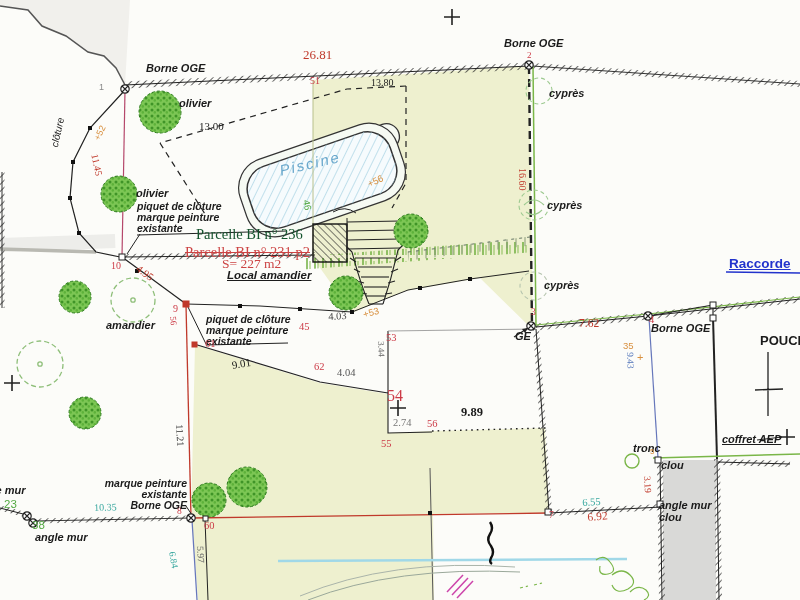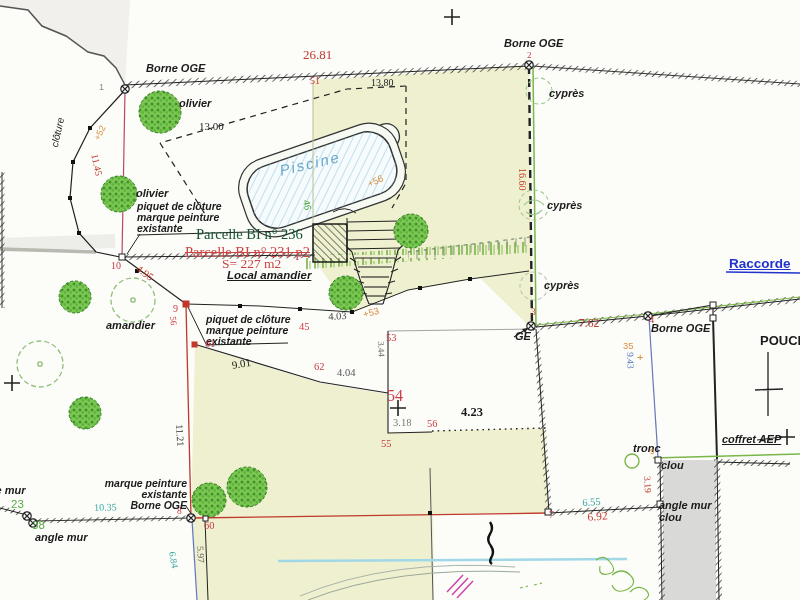--- a/index.html
+++ b/index.html
@@ -314,23 +314,23 @@
       <div class="lbl it b" style="left: 106px; top: 320px; font-size: 11px; text-align: center;">amandier</div>
       <div class="lbl serif" style="left: 231px; top: 360px; font-size: 11px; transform: rotate(-9deg);">9.01</div>
       <div class="lbl serif" style="left: 314px; top: 361px; font-size: 10.5px; color: rgb(204, 59, 71);">62</div>
       <div class="lbl serif" style="left: 337px; top: 367px; font-size: 10.5px; color: rgb(85, 85, 85);">4.04</div>
       <div class="lbl serif" style="left: 328px; top: 311px; font-size: 10.5px; color: rgb(68, 68, 68); transform: rotate(-3deg);">4.03</div>
       <div class="lbl" style="left: 362px; top: 310px; font-size: 9.5px; color: rgb(216, 144, 64); transform: rotate(-15deg);">+53</div>
       <div class="lbl serif" style="left: 299px; top: 321px; font-size: 10.5px; color: rgb(204, 59, 71);">45</div>
       <div class="lbl serif" style="left: 386px; top: 332px; font-size: 10.5px; color: rgb(204, 59, 71);">53</div>
       <div class="lbl serif" style="left: 385px; top: 341px; font-size: 9px; color: rgb(102, 102, 102); transform: rotate(88deg);">3.44</div>
       <div class="lbl serif" style="left: 387px; top: 388px; font-size: 16px; color: rgb(204, 59, 71);">54</div>
-      <div class="lbl serif" style="left: 393px; top: 417px; font-size: 10.5px; color: rgb(119, 119, 119);">3.18</div>
+      <div class="lbl serif" style="left: 393px; top: 417px; font-size: 10.5px; color: rgb(119, 119, 119);">2.74</div>
       <div class="lbl serif" style="left: 427px; top: 418px; font-size: 10.5px; color: rgb(204, 59, 71);">56</div>
-      <div class="lbl b serif" style="left: 461px; top: 406px; font-size: 12.5px;">4.23</div>
+      <div class="lbl b serif" style="left: 461px; top: 406px; font-size: 12.5px;">9.89</div>
       <div class="lbl serif" style="left: 381px; top: 438px; font-size: 10.5px; color: rgb(204, 59, 71);">55</div>
       <div class="lbl serif" style="left: 184px; top: 424px; font-size: 10px; color: rgb(51, 51, 51); transform: rotate(87deg);">11.21</div>
       <div class="lbl serif" style="left: 531px; top: 308px; font-size: 9.5px; color: rgb(204, 59, 71);">3</div>
       <div class="lbl it b" style="left: 515px; top: 331px; font-size: 11px;">GE</div>
       <div class="lbl serif" style="left: 579px; top: 317px; font-size: 11.5px; color: rgb(192, 57, 43);">7.62</div>
       <div class="lbl serif" style="left: 649px; top: 314px; font-size: 10.5px; color: rgb(204, 59, 71);">4</div>
       <div class="lbl it b" style="left: 651px; top: 323px; font-size: 11px;">Borne OGE</div>
       <div class="lbl" style="left: 623px; top: 341px; font-size: 9.5px; color: rgb(216, 144, 64);">35</div>
       <div class="lbl" style="left: 637px; top: 352px; font-size: 11px; color: rgb(216, 144, 64);">+</div>
       <div class="lbl serif" style="left: 634px; top: 352px; font-size: 9.5px; color: rgb(85, 119, 187); transform: rotate(88deg);">9.43</div>
@@ -347,21 +347,21 @@
       <div class="lbl serif" style="left: 587px; top: 511px; font-size: 11.5px; color: rgb(192, 57, 43); transform: rotate(-5deg);">6.92</div>
       <div class="lbl serif" style="left: 549px; top: 511px; font-size: 9.5px; color: rgb(204, 59, 71);">7</div>
       <div class="lbl serif" style="left: 177px; top: 507px; font-size: 9.5px; color: rgb(204, 59, 71);">8</div>
       <div class="lbl it b" style="left: 82px; top: 478px; font-size: 10.5px; width: 105px; text-align: right;">marque peinture
 existante
 Borne OGE</div>
       <div class="lbl serif" style="left: 204px; top: 520px; font-size: 10.5px; color: rgb(204, 59, 71);">60</div>
       <div class="lbl serif" style="left: 204px; top: 546px; font-size: 9.5px; color: rgb(102, 102, 102); transform: rotate(87deg);">5.97</div>
       <div class="lbl serif" style="left: 176px; top: 551px; font-size: 9.5px; color: rgb(58, 168, 160); transform: rotate(80deg);">6.84</div>
       <div class="lbl serif" style="left: 94px; top: 503px; font-size: 10px; color: rgb(58, 168, 160); transform: rotate(-2deg);">10.35</div>
-      <div class="lbl" style="left: 11px; top: 498px; font-size: 11.5px; color: rgb(85, 170, 68);">23</div>
+      <div class="lbl" style="left: 4px; top: 498px; font-size: 11.5px; color: rgb(85, 170, 68);">23</div>
       <div class="lbl" style="left: 32px; top: 519px; font-size: 11.5px; color: rgb(85, 170, 68);">38</div>
       <div class="lbl it b" style="left: 35px; top: 532px; font-size: 11px;">angle mur</div>
       <div class="lbl it b" style="left: -27px; top: 485px; font-size: 11px;">angle mur</div>
       <div class="lbl" style="left: 311px; top: 199px; font-size: 9.5px; color: rgb(85, 170, 68); transform: rotate(80deg);">46</div>
       <div class="lbl" style="left: 366px; top: 180px; font-size: 9.5px; color: rgb(216, 144, 64); transform: rotate(-25deg);">+56</div>
       <div class="lbl it" style="left: 278px; top: 163px; font-size: 15px; color: rgb(106, 168, 204); transform: rotate(-13deg); letter-spacing: 2px;">Piscine</div>
     </div>
 </div>
 
 </body></html>

